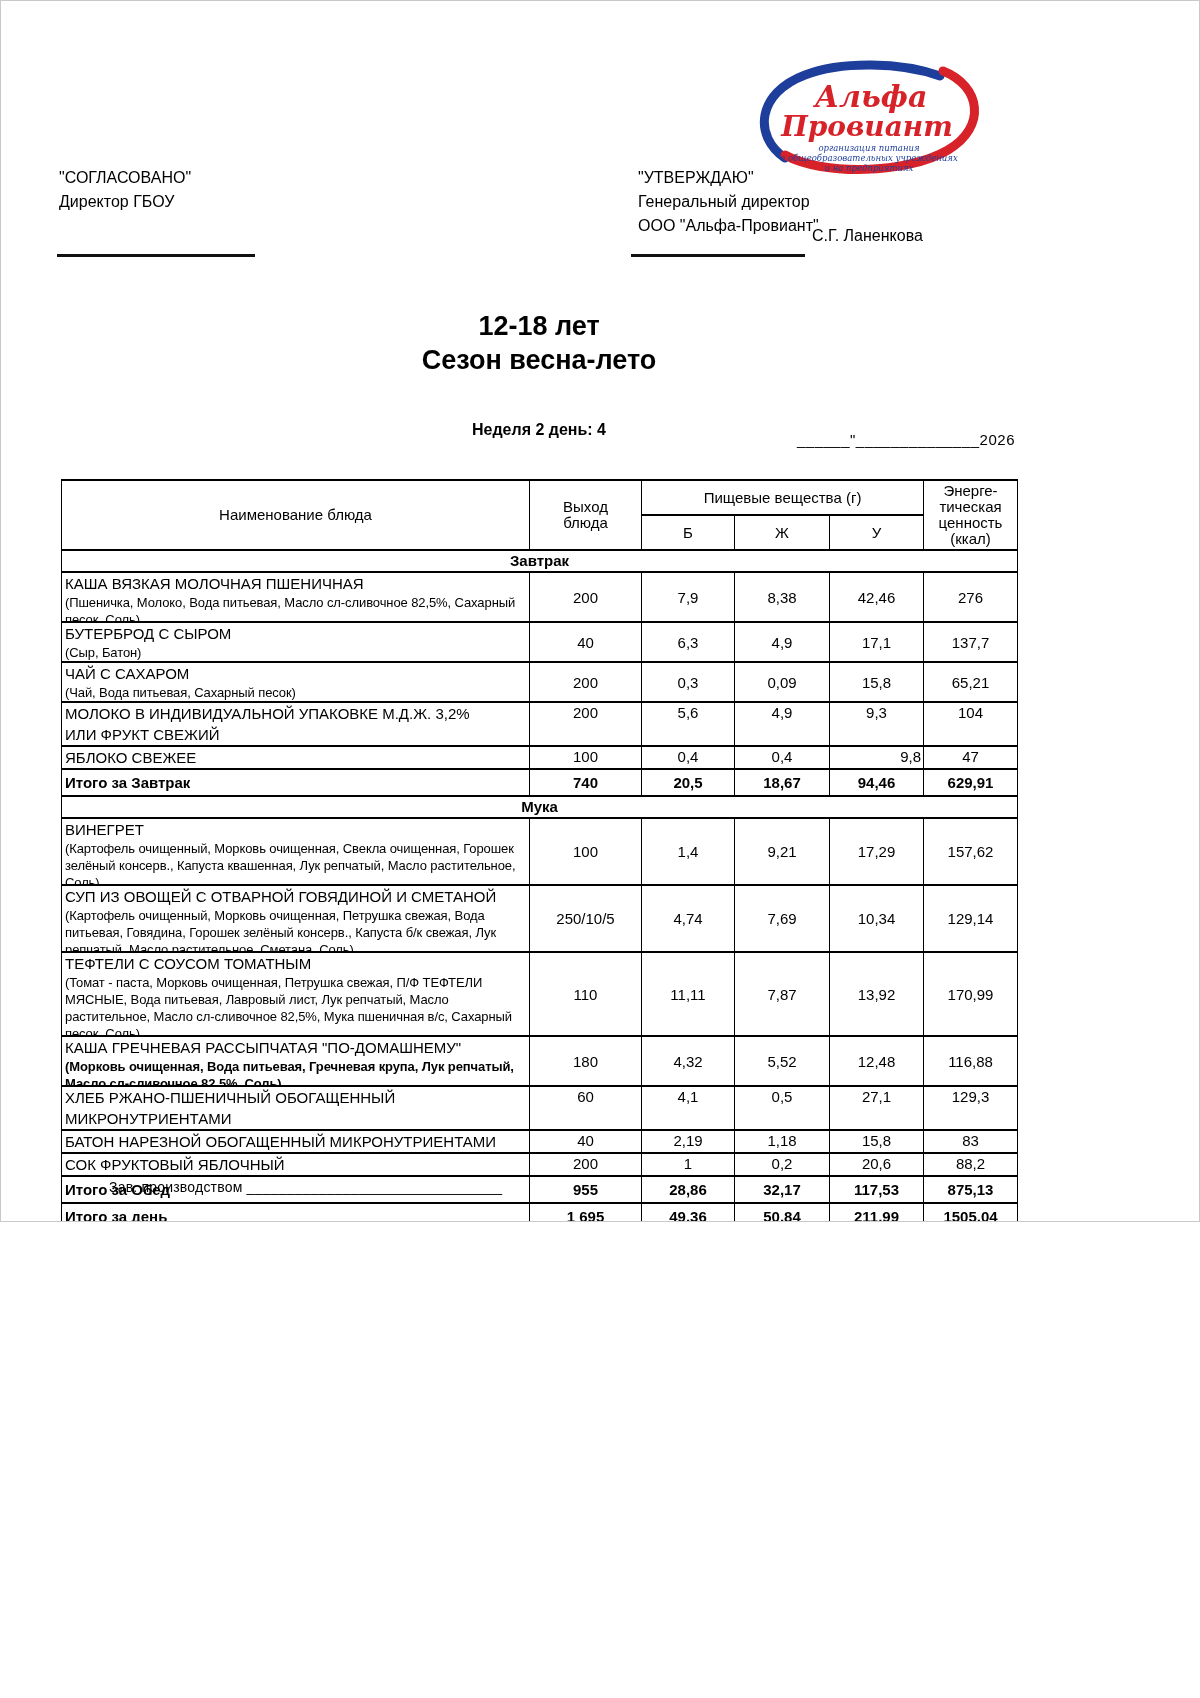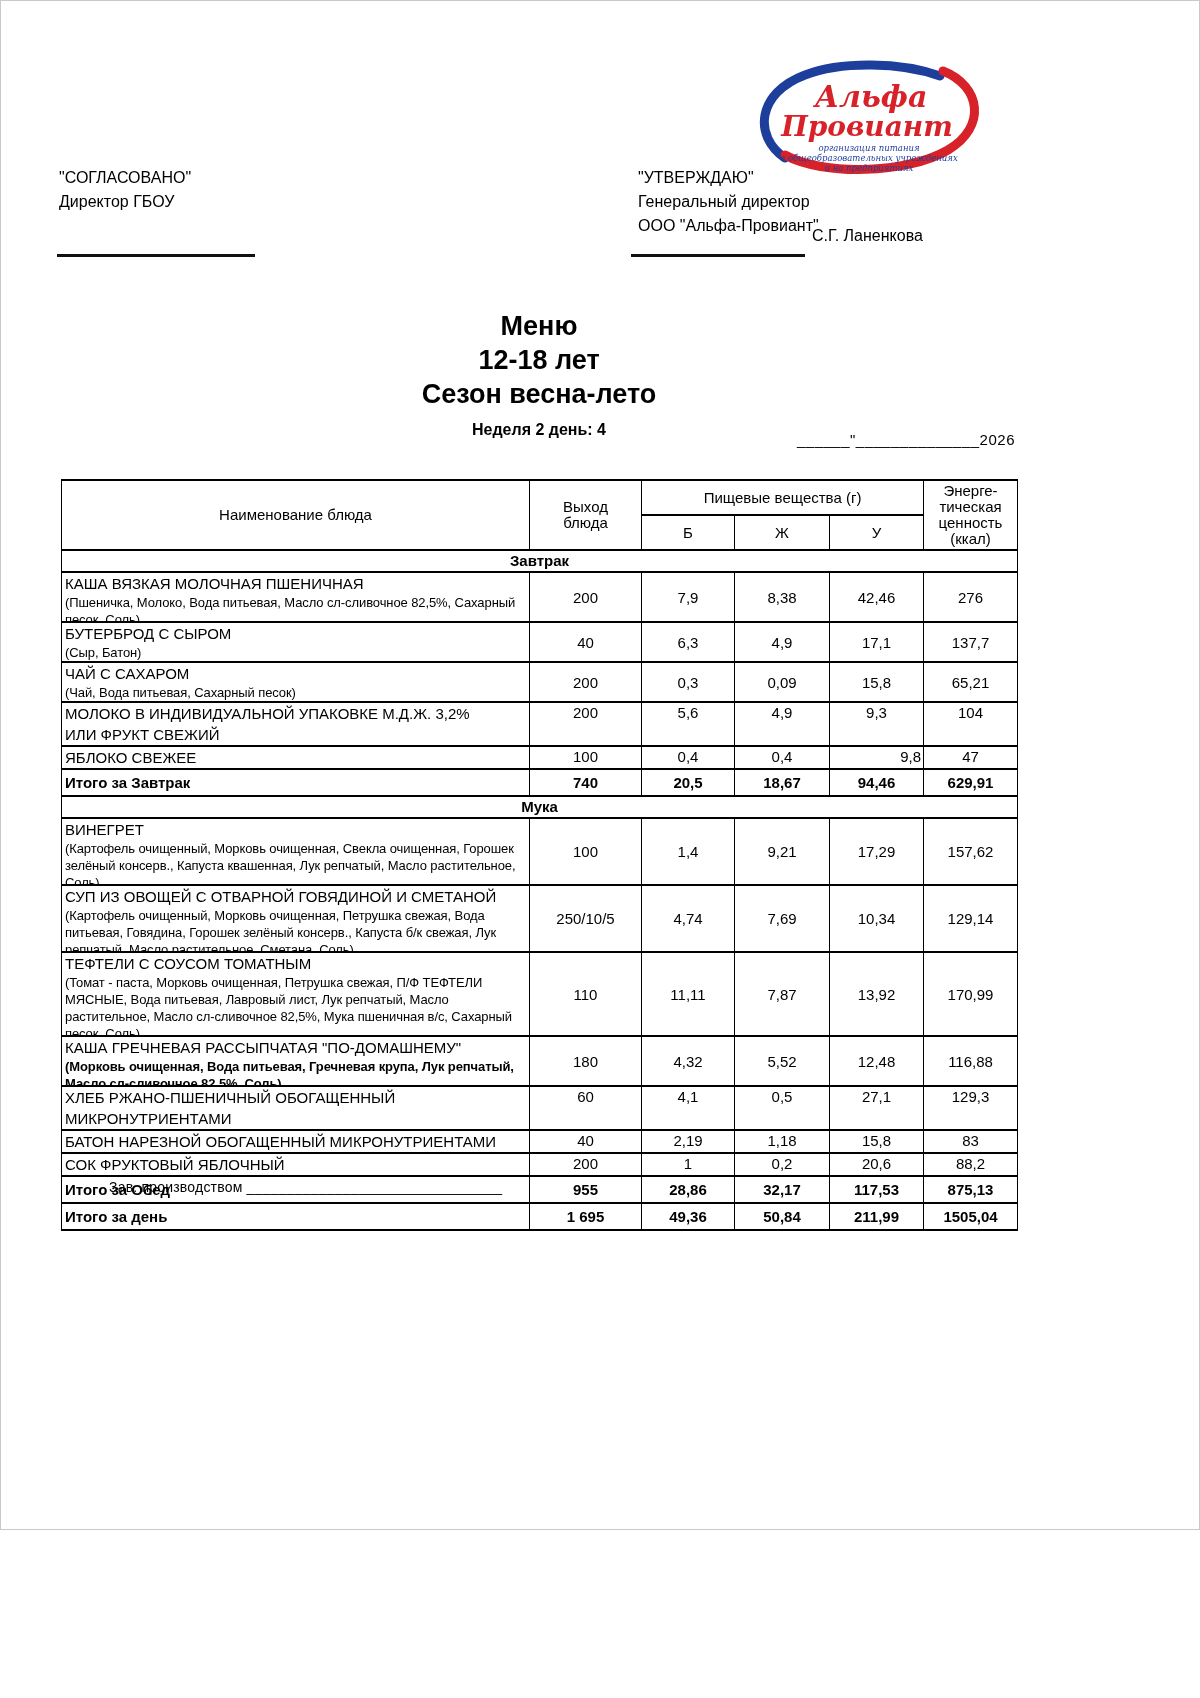--- a/index.html
+++ b/index.html
@@ -1,17 +1,17 @@
 <!DOCTYPE html>
 <html><head>
 <meta charset="utf-8">
 <style>
   html,body{margin:0;padding:0;background:#ffffff;}
   .page{
-    position:relative;width:1200px;height:1530px;background:#fff;
+    position:relative;width:1200px;height:1222px;background:#fff;
     border:1px solid #c9c9c9;box-sizing:border-box;
     font-family:"Liberation Sans",sans-serif;color:#000;overflow:hidden;
   }
   
   .logo{position:absolute;left:748px;top:58px;width:244px;height:126px;}
   
   .approval-left{position:absolute;left:58px;top:165px;font-size:16px;line-height:24px;}
   .approval-right{position:absolute;left:637px;top:165px;font-size:16px;line-height:24px;}
   .sig-line{position:absolute;border-bottom:3px solid #111;}
   .sig-line-left{left:56px;top:253px;width:198px;}
@@ -69,21 +69,20 @@
 
   <div class="approval-right">
     <div>"УТВЕРЖДАЮ"</div>
     <div>Генеральный директор</div>
     <div>ООО "Альфа-Провиант"</div>
   </div>
   <div class="sig-line sig-line-right"></div>
   <div class="signer">С.Г. Ланенкова</div>
 
   <div class="doc-title">
-    <div>Меню</div>
     <div>12-18 лет</div>
     <div>Сезон весна-лето</div>
   </div>
 
   <div class="week-day">Неделя 2  день: 4</div>
   <div class="date-line">______"______________2026</div>
 
   <table class="menu-table">
     <colgroup>
       <col style="width:468px">

